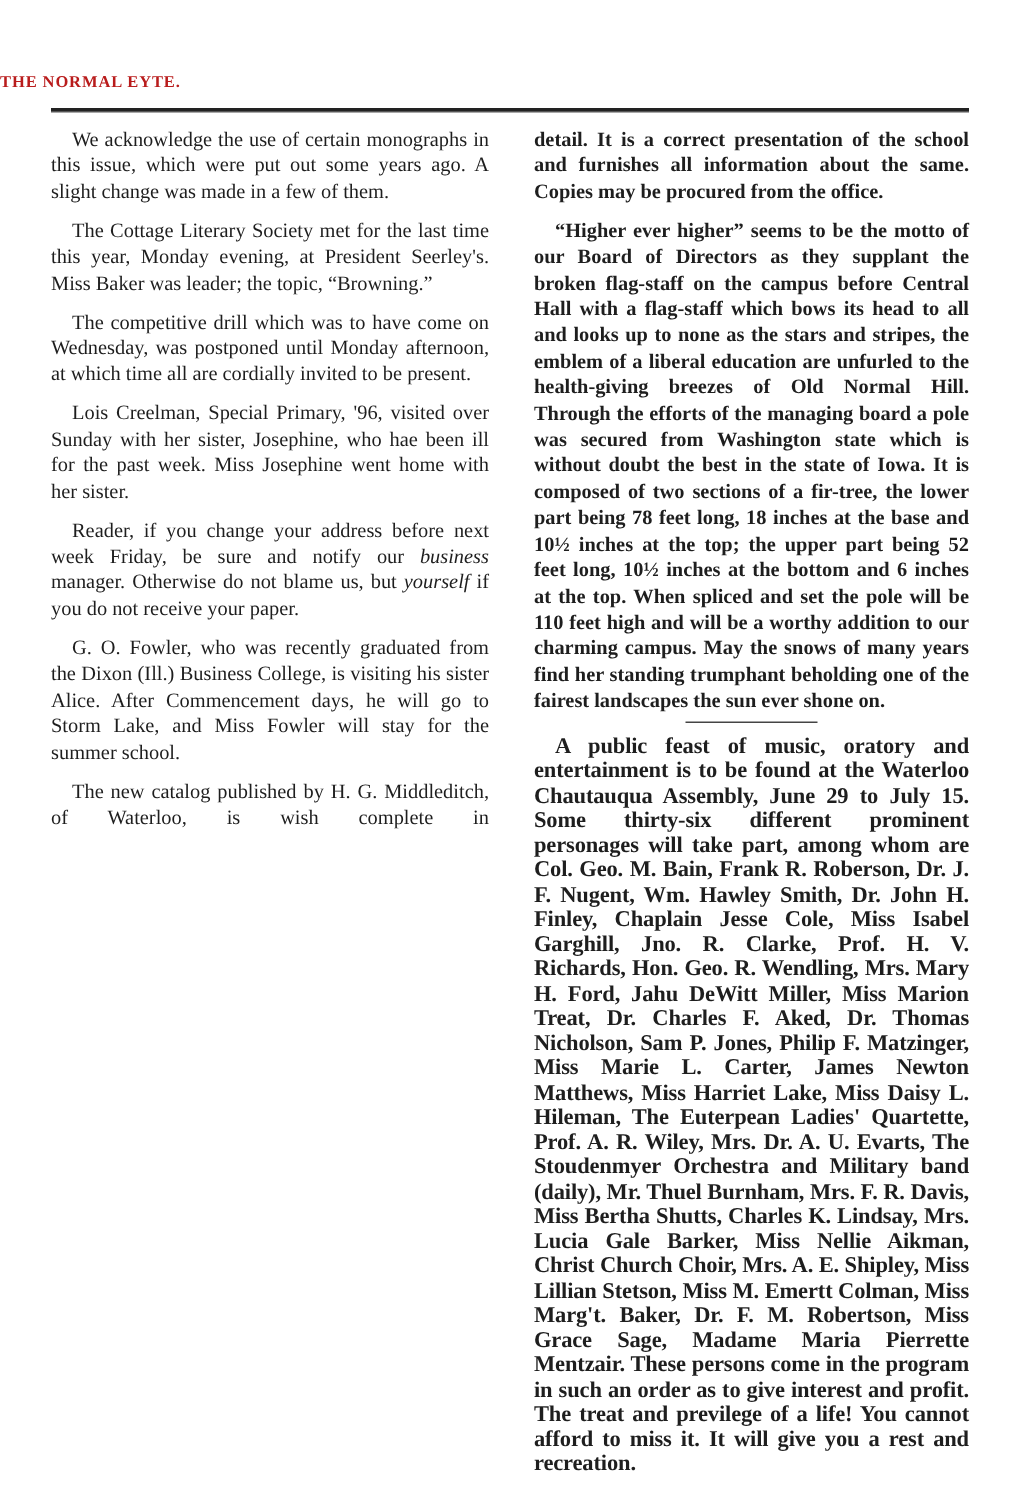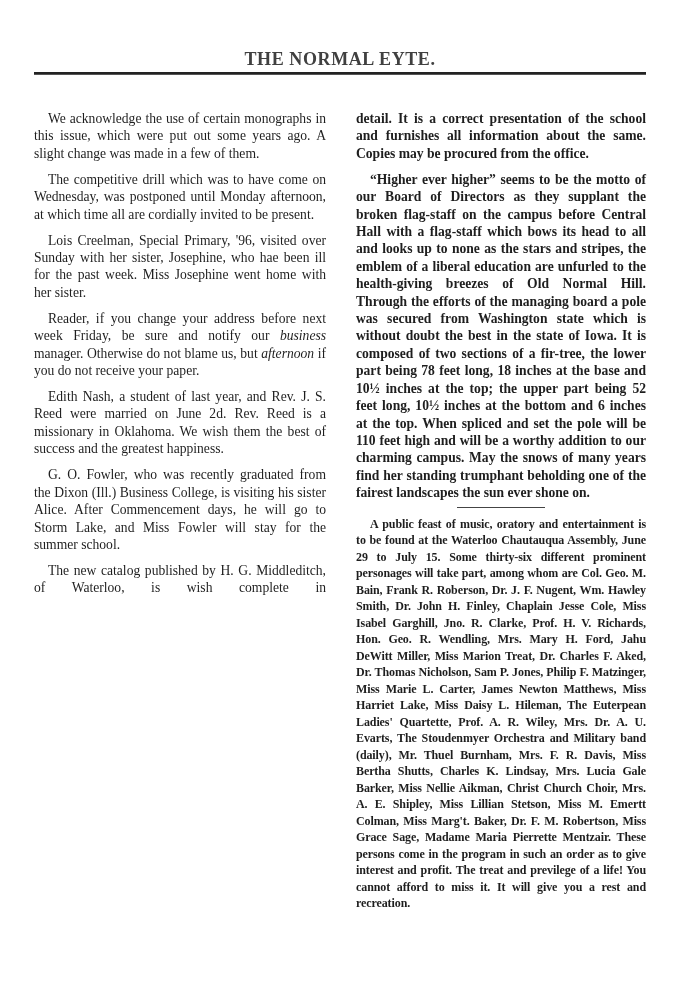--- a/index.html
+++ b/index.html
@@ -1,44 +1,44 @@
 <!DOCTYPE html>
 <html><head>
 <meta charset="utf-8">
 <style>
   html, body { margin:0; padding:0; background:#ffffff; }
   body { width:680px; height:1000px; position:relative; overflow:hidden; color:#1e1e1e;
          font-family:"DejaVu Serif", "Liberation Serif", serif; }
-  .masthead { position:absolute; top:49px; left:0; width:680px; text-align:center;
-              font-family:"Liberation Serif", serif; font-weight:bold; font-size:18px;
-              letter-spacing:0.6px; color:#404040; }
+  .masthead { position:absolute; top:49px; left:0; width:680px; text-align:left;
+              font-family:"Liberation Serif", serif; font-weight:bold; font-size:11px;
+              letter-spacing:0.6px; color:#b91c1c; }
   .rule { position:absolute; top:72px; left:34px; width:612px; height:3px;
           border-top:2px solid #222; border-bottom:1px solid #555; box-sizing:border-box; }
   .col { position:absolute; top:84px; width:292px; font-family:"Liberation Serif", serif;
-         font-size:13.6px; line-height:17.4px; text-align:justify; color:#1e1e1e;margin-top:26px; }
+         font-size:13.6px; line-height:17.4px; text-align:justify; color:#1e1e1e; }
   .col.left { left:34px; }
   .col.right { left:356px; width:290px;font-weight:bold; }
   .col p { margin:0 0 8.6px 0; text-indent:14px; }
   .col p.cont { text-indent:0; }
   .col .sep { width:88px; height:0; border-top:1px solid #444; margin:5px auto 8px auto; }
-  .col p.small { font-size:12px; line-height:16.5px; letter-spacing:-0.1px; margin-bottom:0; }
+  .col p.small { font-size:15px; line-height:16.5px; letter-spacing:-0.1px; margin-bottom:0; }
   em { font-style:italic; }
 </style>
 </head>
 <body>
 
 <div class="masthead">THE NORMAL EYTE.</div>
 <div class="rule"></div>
 
 <div class="col left">
   <p>We acknowledge the use of certain monographs in this issue, which were put out some years ago.  A slight change was made in a few of them.</p>
+  <p>The Cottage Literary Society met for the last time this year, Monday evening, at President Seerley's.  Miss Baker was leader; the topic, “Browning.”</p>
   <p>The competitive drill which was to have come on Wednesday, was postponed until Monday afternoon, at which time all are cordially invited to be present.</p>
   <p>Lois Creelman, Special Primary, '96, visited over Sunday with her sister, Josephine, who hae been ill for the past week.  Miss Josephine went home with her sister.</p>
-  <p><span>Reader, if you change your address before next week Friday, be sure and notify our </span><em>business</em><span> manager.  Otherwise do not blame us, but </span><em>afternoon</em><span> if you do not receive your paper.</span></p>
-  <p>Edith Nash, a student of last year, and Rev. J. S. Reed were married on June 2d.  Rev. Reed is a missionary in Oklahoma.  We wish them the best of success and the greatest happiness.</p>
+  <p><span>Reader, if you change your address before next week Friday, be sure and notify our </span><em>business</em><span> manager.  Otherwise do not blame us, but </span><em>yourself</em><span> if you do not receive your paper.</span></p>
   <p>G. O. Fowler, who was recently graduated from the Dixon (Ill.) Business College, is visiting his sister Alice.  After Commencement days, he will go to Storm Lake, and Miss Fowler will stay for the summer school.</p>
   <p style="text-align-last:justify;">The new catalog published by H. G. Middleditch, of Waterloo, is wish complete in</p>
 </div>
 
 <div class="col right">
   <p class="cont">detail.  It is a correct presentation of the school and furnishes all information about the same.  Copies may be procured from the office.</p>
   <p style="margin-bottom:0;">“Higher ever higher” seems to be the motto of our Board of Directors as they supplant the broken flag-staff on the campus before Central Hall with a flag-staff which bows its head to all and looks up to none as the stars and stripes, the emblem of a liberal education are unfurled to the health-giving breezes of Old Normal Hill.  Through the efforts of the managing board a pole was secured from Washington state which is without doubt the best in the state of Iowa.  It is composed of two sections of a fir-tree, the lower part being 78 feet long, 18 inches at the base and 10½ inches at the top; the upper part being 52 feet long, 10½ inches at the bottom and 6 inches at the top.  When spliced and set the pole will be 110 feet high and will be a worthy addition to our charming campus.  May the snows of many years find her standing trumphant beholding one of the fairest landscapes the sun ever shone on.</p>
   <div class="sep"></div>
   <p class="small">A public feast of music, oratory and entertainment is to be found at the Waterloo Chautauqua Assembly, June 29 to July 15.  Some thirty-six different prominent personages will take part, among whom are Col. Geo. M. Bain, Frank R. Roberson, Dr. J. F. Nugent, Wm. Hawley Smith, Dr. John H. Finley, Chaplain Jesse Cole, Miss Isabel Garghill, Jno. R. Clarke, Prof. H. V. Richards, Hon. Geo. R. Wendling, Mrs. Mary H. Ford, Jahu DeWitt Miller, Miss Marion Treat, Dr. Charles F. Aked, Dr. Thomas Nicholson, Sam P. Jones, Philip F. Matzinger, Miss Marie L. Carter, James Newton Matthews, Miss Harriet Lake, Miss Daisy L. Hileman, The Euterpean Ladies' Quartette, Prof. A. R. Wiley, Mrs. Dr. A. U. Evarts, The Stoudenmyer Orchestra and Military band (daily), Mr. Thuel Burnham, Mrs. F. R. Davis, Miss Bertha Shutts, Charles K. Lindsay, Mrs. Lucia Gale Barker, Miss Nellie Aikman, Christ Church Choir, Mrs. A. E. Shipley, Miss Lillian Stetson, Miss M. Emertt Colman, Miss Marg't. Baker, Dr. F. M. Robertson, Miss Grace Sage, Madame Maria Pierrette Mentzair.  These persons come in the program in such an order as to give interest and profit.  The treat and previlege of a life!  You cannot afford to miss it.  It will give you a rest and recreation.</p>
 </div>

